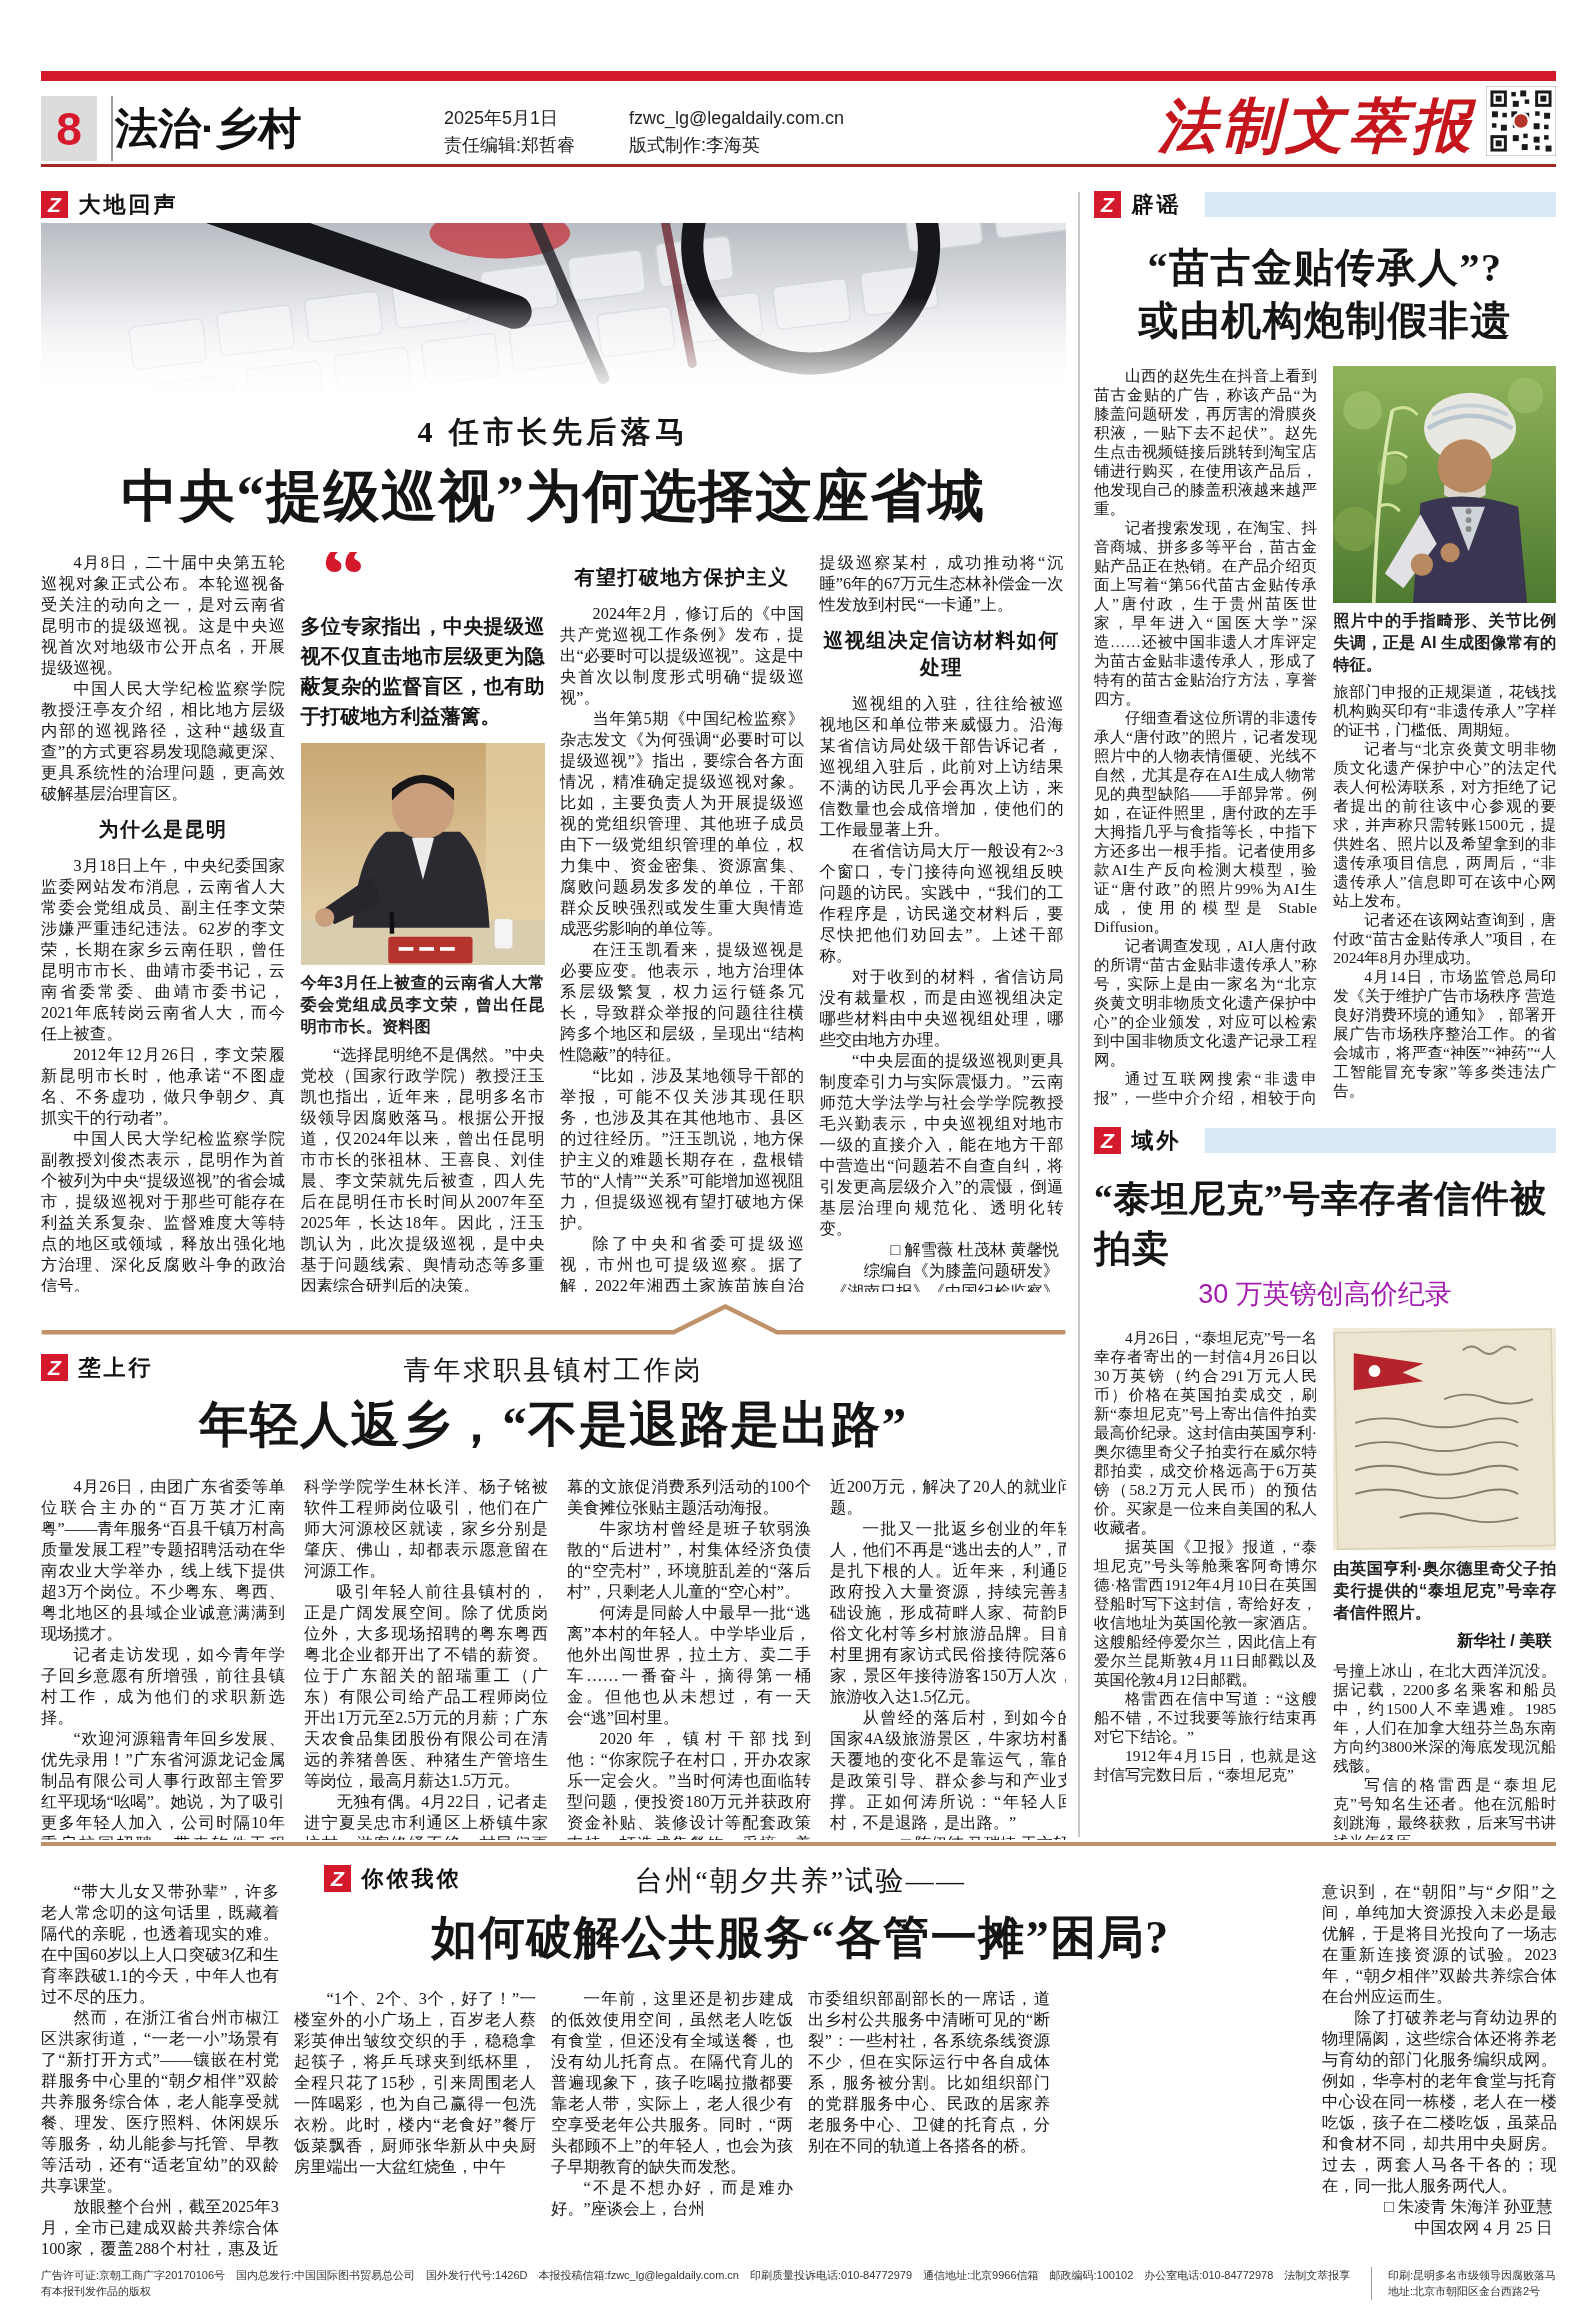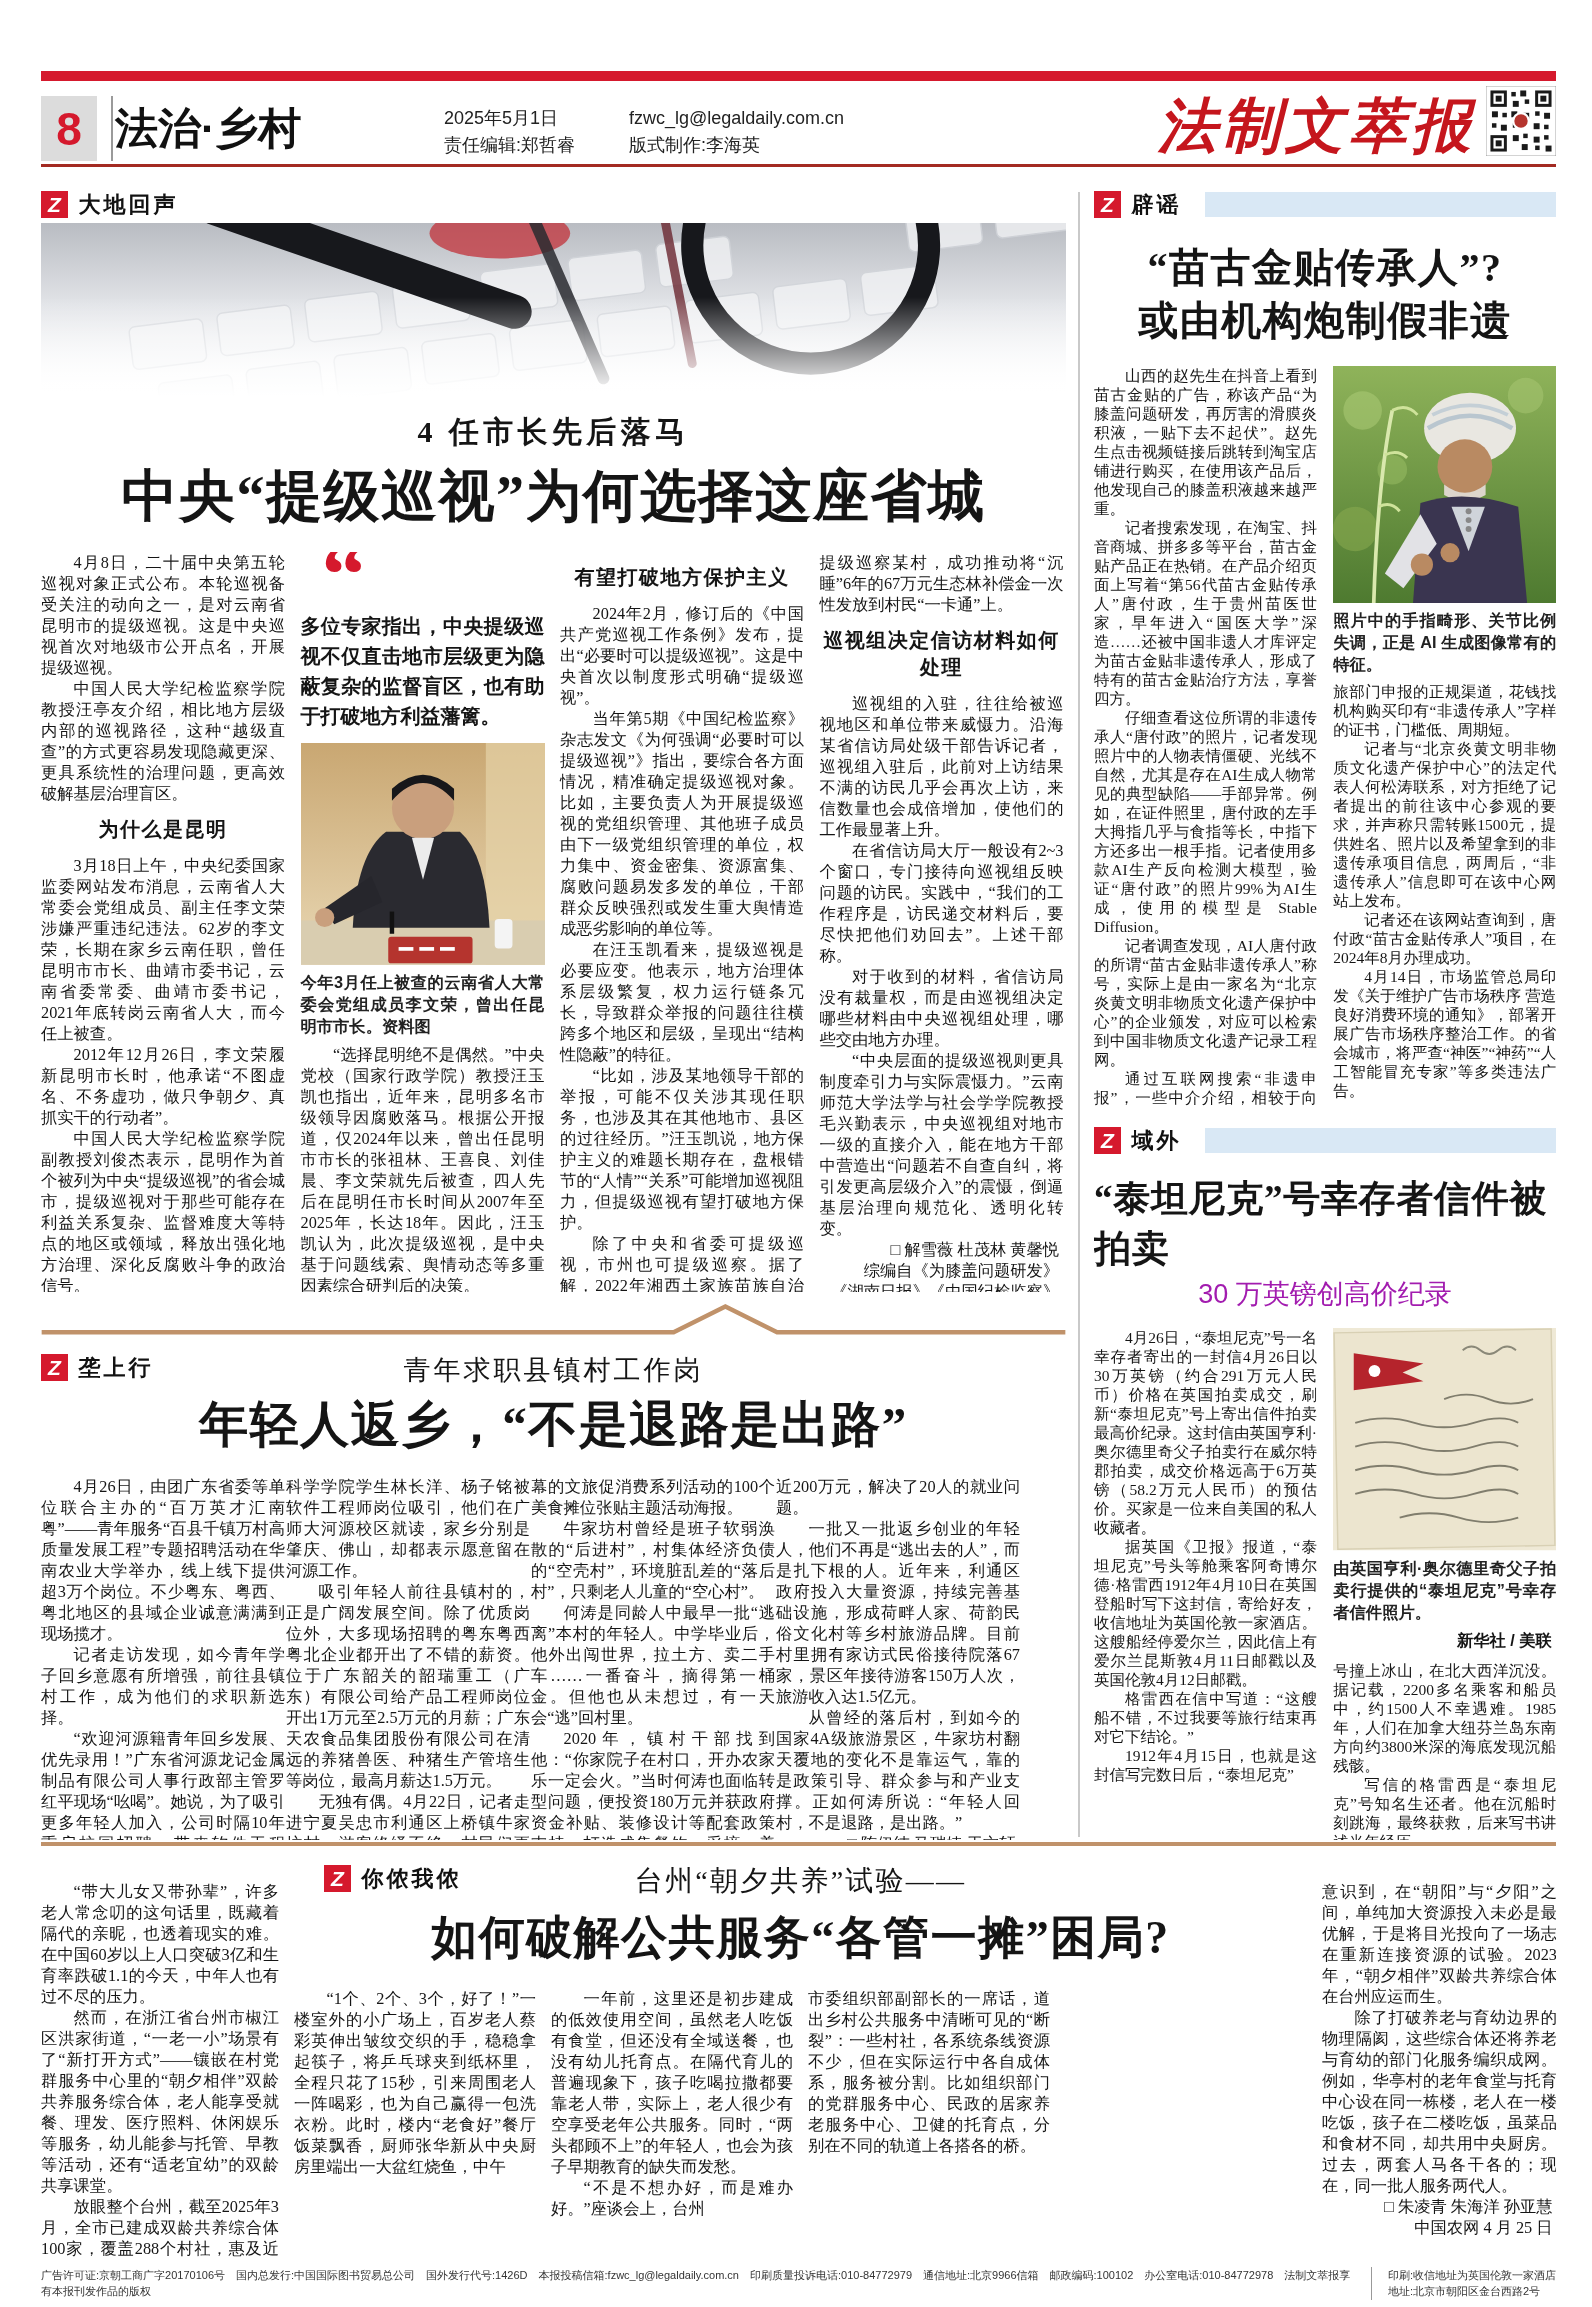--- a/index.html
+++ b/index.html
@@ -65,21 +65,21 @@
   .photo{display:block;width:100%;}
 
   
   .peakline{margin-top:10.4px;}
 
   
   .lsx-head{position:relative;margin-top:12px;}
   .lsx-label{position:absolute;left:0;top:0;}
   .kicker-mid{text-align:center;font:normal 27px "Liberation Serif","DejaVu Serif",serif;letter-spacing:3px;margin-top:1.5px;}
   .headline-mid{text-align:center;font:bold 49px "Liberation Serif","DejaVu Serif",serif;margin-top:4.4px;letter-spacing:1.5px;}
-  .colsL{display:flex;gap:1px;margin-top:18px;height:518px;overflow:hidden;}
+  .colsL{display:flex;gap:19px;margin-top:18px;height:518px;overflow:hidden;}
   .colsL .col{width:244px;flex:0 0 auto;}
 
   
   .headline-py{margin-top:21px;text-align:center;font:bold 40px "Liberation Serif","DejaVu Serif",serif;line-height:53px;letter-spacing:1.5px;}
   .colsR{display:flex;gap:16.3px;margin-top:19px;}
   .colsR .col{width:223px;flex:0 0 auto;}
   .py-cols{height:740px;overflow:hidden;}
   .yw-label{margin-top:19px;}
   .headline-yw{margin-top:18px;font:bold 37px "Liberation Serif","DejaVu Serif",serif;letter-spacing:0.7px;}
   .subtitle-yw{margin-top:2px;text-align:center;font:normal 27px "Liberation Sans","DejaVu Sans",sans-serif;color:#a21caf;}
@@ -433,19 +433,19 @@
       <p class="cont">意识到，在“朝阳”与“夕阳”之间，单纯加大资源投入未必是最优解，于是将目光投向了一场志在重新连接资源的试验。2023年，“朝夕相伴”双龄共养综合体在台州应运而生。</p>
       <p>除了打破养老与育幼边界的物理隔阂，这些综合体还将养老与育幼的部门化服务编织成网。例如，华亭村的老年食堂与托育中心设在同一栋楼，老人在一楼吃饭，孩子在二楼吃饭，虽菜品和食材不同，却共用中央厨房。过去，两套人马各干各的；现在，同一批人服务两代人。</p>
       <p class="src">□ 朱凌青 朱海洋 孙亚慧</p>
       <p class="src">中国农网 4 月 25 日</p>
     </div>
   </div>
 
   <div class="footer">
     <div class="fl">广告许可证:京朝工商广字20170106号　国内总发行:中国国际图书贸易总公司　国外发行代号:1426D　本报投稿信箱:fzwc_lg@legaldaily.com.cn　印刷质量投诉电话:010-84772979　通信地址:北京9966信箱　邮政编码:100102　办公室电话:010-84772978　法制文萃报享有本报刊发作品的版权</div>
     <div class="fr">
-      <div>印刷:收信地址为英国伦敦一家酒店</div>
+      <div>印刷:昆明多名市级领导因腐败落马</div>
       <div>地址:北京市朝阳区金台西路2号</div>
     </div>
   </div>
 
 </div>
 
 
 </body></html>

